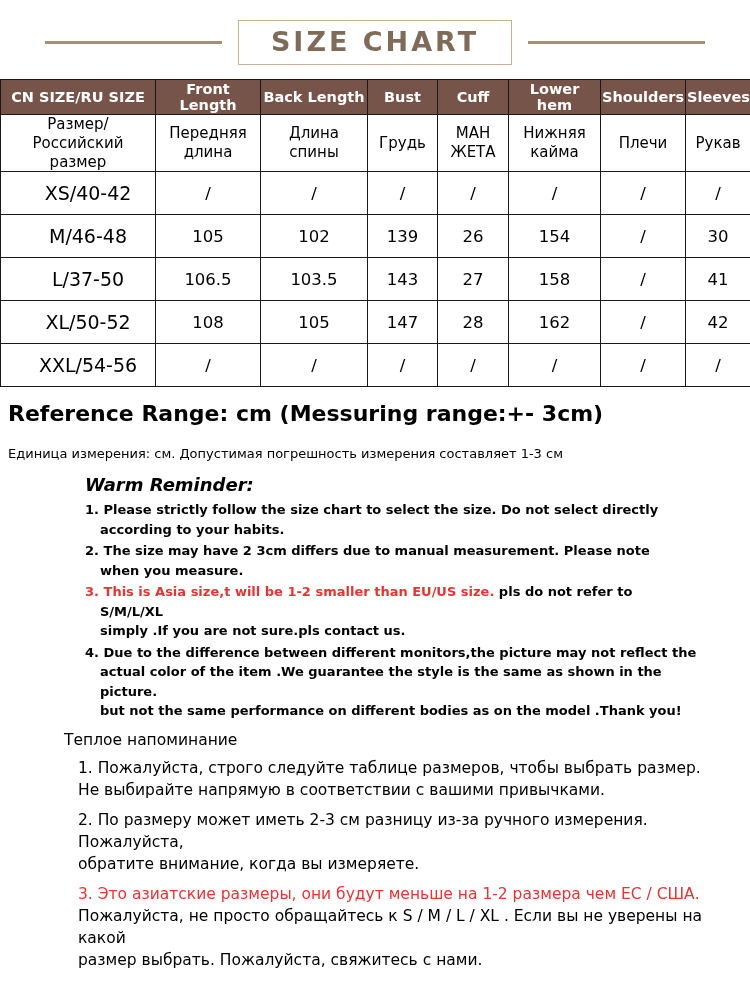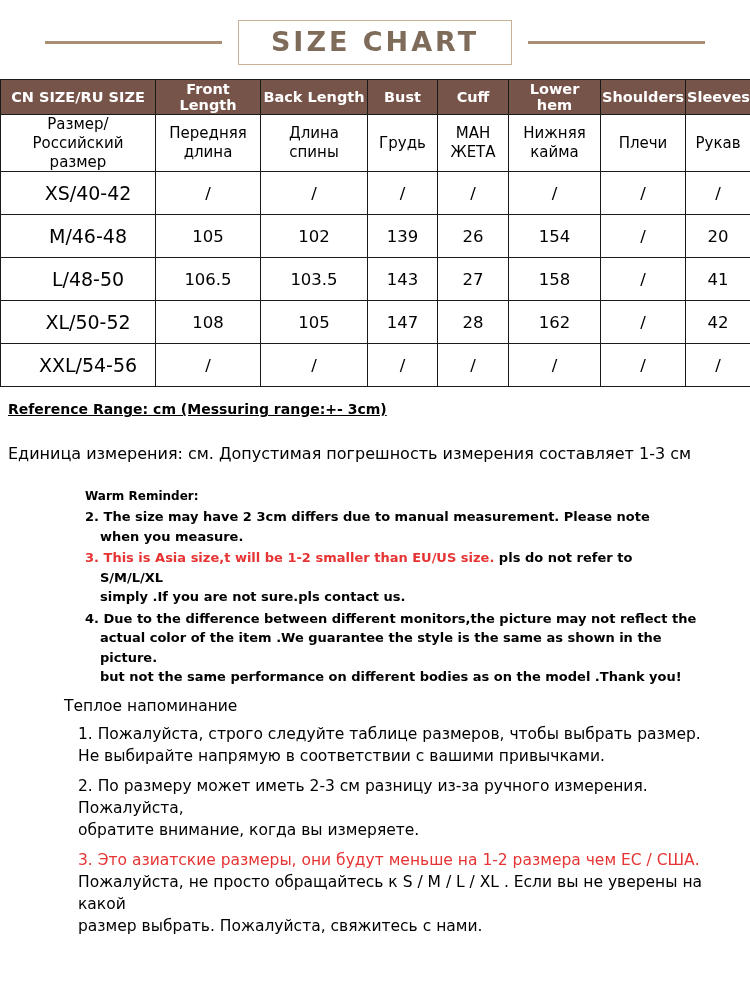--- a/index.html
+++ b/index.html
@@ -32,23 +32,23 @@
   tr.hdr-en th{
     background:var(--header-bg);color:#fff;
     font-size:14.5px;font-weight:700;height:34px;margin-left:32px;
   }
   tr.hdr-ru th{
     background:#fff;color:#000;font-size:15px;font-weight:400;
     height:48px;line-height:1.25;white-space:pre-line;
   }
   .size-table tbody td{height:42px;font-size:16.5px;}
   .size-table tbody td.size-cell{font-size:19px;padding-left:21px;}
-  .ref-en{margin:14px 0 0 8px;font-size:14px;font-weight:700;text-decoration:underline;}
-  .ref-ru{margin:27px 0 0 8px;font-size:16px;}
-  .warm-heading{margin:24px 0 0 85px;font-size:12px;font-weight:700;line-height:1.5;}
+  .ref-en{margin:14px 0 0 8px;font-size:22px;font-weight:700;}
+  .ref-ru{margin:20px 0 0 8px;font-size:13px;}
+  .warm-heading{margin:10px 0 0 85px;font-size:18px;font-weight:700;line-height:1.5;font-style:italic;}
   .en-note{
     margin:2px 0 0 85px;max-width:600px;
     font-size:13px;font-weight:700;line-height:1.5;
     padding-left:15px;text-indent:-15px;white-space:pre-line;
   }
   .ru-heading{margin:10px 3px 0 64px;font-size:15.5px;}
   .ru-note{
     margin:8px 0 0 78px;max-width:672px;
     font-size:15.5px;line-height:1.42;white-space:pre-line;
   }
@@ -115,24 +115,24 @@
           <td>/</td>
         </tr>
         <tr>
           <td class="size-cell">M/46-48</td>
           <td>105</td>
           <td>102</td>
           <td>139</td>
           <td>26</td>
           <td>154</td>
           <td>/</td>
-          <td>20</td>
+          <td>30</td>
         </tr>
         <tr>
-          <td class="size-cell">L/48-50</td>
+          <td class="size-cell">L/37-50</td>
           <td>106.5</td>
           <td>103.5</td>
           <td>143</td>
           <td>27</td>
           <td>158</td>
           <td>/</td>
           <td>41</td>
         </tr>
         <tr>
           <td class="size-cell">XL/50-52</td>
@@ -155,20 +155,22 @@
           <td>/</td>
         </tr>
       </tbody>
   </table>
 
   <div class="ref-en">Reference Range: cm (Messuring range:+- 3cm)</div>
   <div class="ref-ru">Единица измерения: см. Допустимая погрешность измерения составляет 1-3 см</div>
 
   <div class="warm-heading">Warm Reminder:</div>
   <div class="en-notes">
+      <div class="en-note"><span>1. Please strictly follow the size chart to select the size. Do not select directly
+according to your habits.</span></div>
       <div class="en-note"><span>2. The size may have 2 3cm differs due to manual measurement. Please note
 when you measure.</span></div>
       <div class="en-note"><span class="red">3. This is Asia size,t will be 1-2 smaller than EU/US size.</span><span> pls do not refer to S/M/L/XL
 simply .If you are not sure.pls contact us.</span></div>
       <div class="en-note"><span>4. Due to the difference between different monitors,the picture may not reflect the
 actual color of the item .We guarantee the style is the same as shown in the picture.
 but not the same performance on different bodies as on the model .Thank you!</span></div>
     </div>
 
   <div class="ru-heading">Теплое напоминание</div>

